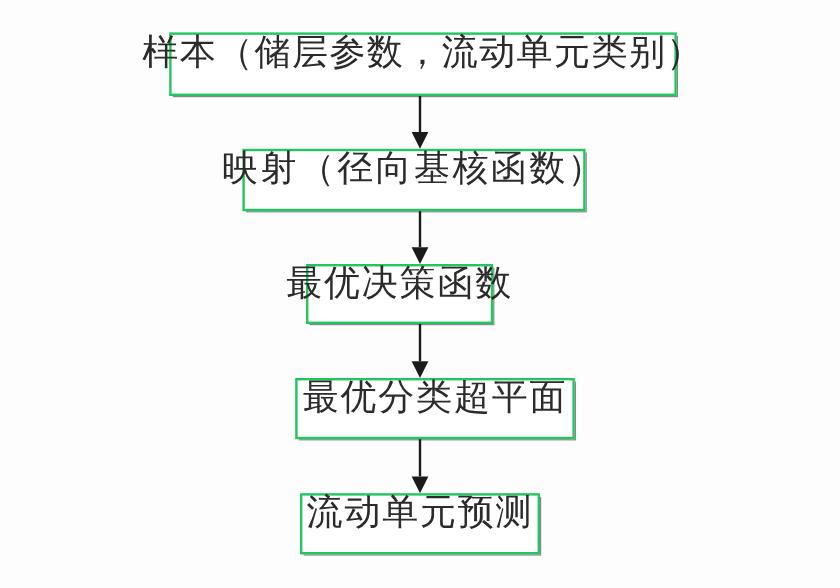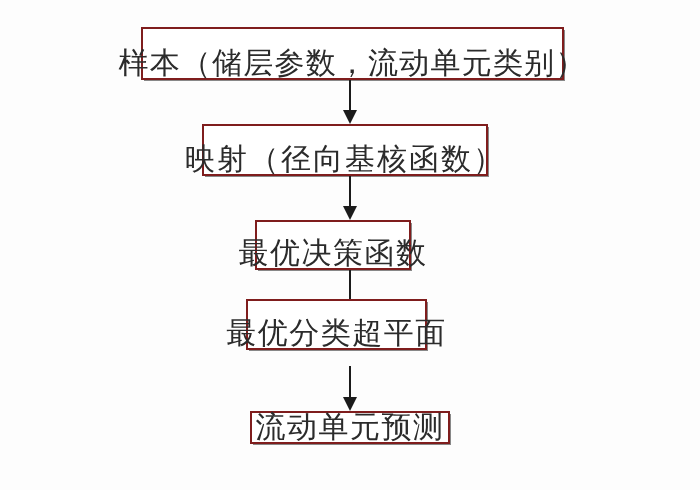--- a/index.html
+++ b/index.html
@@ -16,24 +16,24 @@
   #flowchart {
     position: relative;
     width: 700px;
     height: 490px;
     background: #fdfdfd;
   }
   .node {
     position: absolute;
     box-sizing: border-box;
     background: #ffffff;
-    border: 2px solid #7f1d1d;
+    border: 2px solid #22c55e;
     box-shadow: 2px 2px 0 -1px rgba(40,40,40,0.55);
     display: flex;
-    align-items: flex-end;
+    align-items: flex-start;
     justify-content: center;
   }
   .node-label {
     font-family: "DejaVu Serif", "Liberation Serif", serif;
     color: #2b2b2b;
     white-space: nowrap;
     line-height: 1;
     font-weight: 400;
   }
   
@@ -55,29 +55,29 @@
   
   #node-decision {
     left: 255px; top: 220px; width: 156px; height: 50px;
   }
   #node-decision .node-label {
     font-size: 30px;
     letter-spacing: 1.5px;
   }
   
   #node-hyperplane {
-    left: 246px; top: 299px; width: 181px; height: 51px;
+    left: 246px; top: 315px; width: 233px; height: 51px;
   }
   #node-hyperplane .node-label {
     font-size: 30px;
     letter-spacing: 1.5px;
   }
   
   #node-prediction {
-    left: 250px; top: 411px; width: 200px; height: 33px;
+    left: 250px; top: 411px; width: 200px; height: 51px;
   }
   #node-prediction .node-label {
     font-size: 30px;
     letter-spacing: 1.5px;
   }
 
   
   .connector {
     position: absolute;
     left: 342px;

